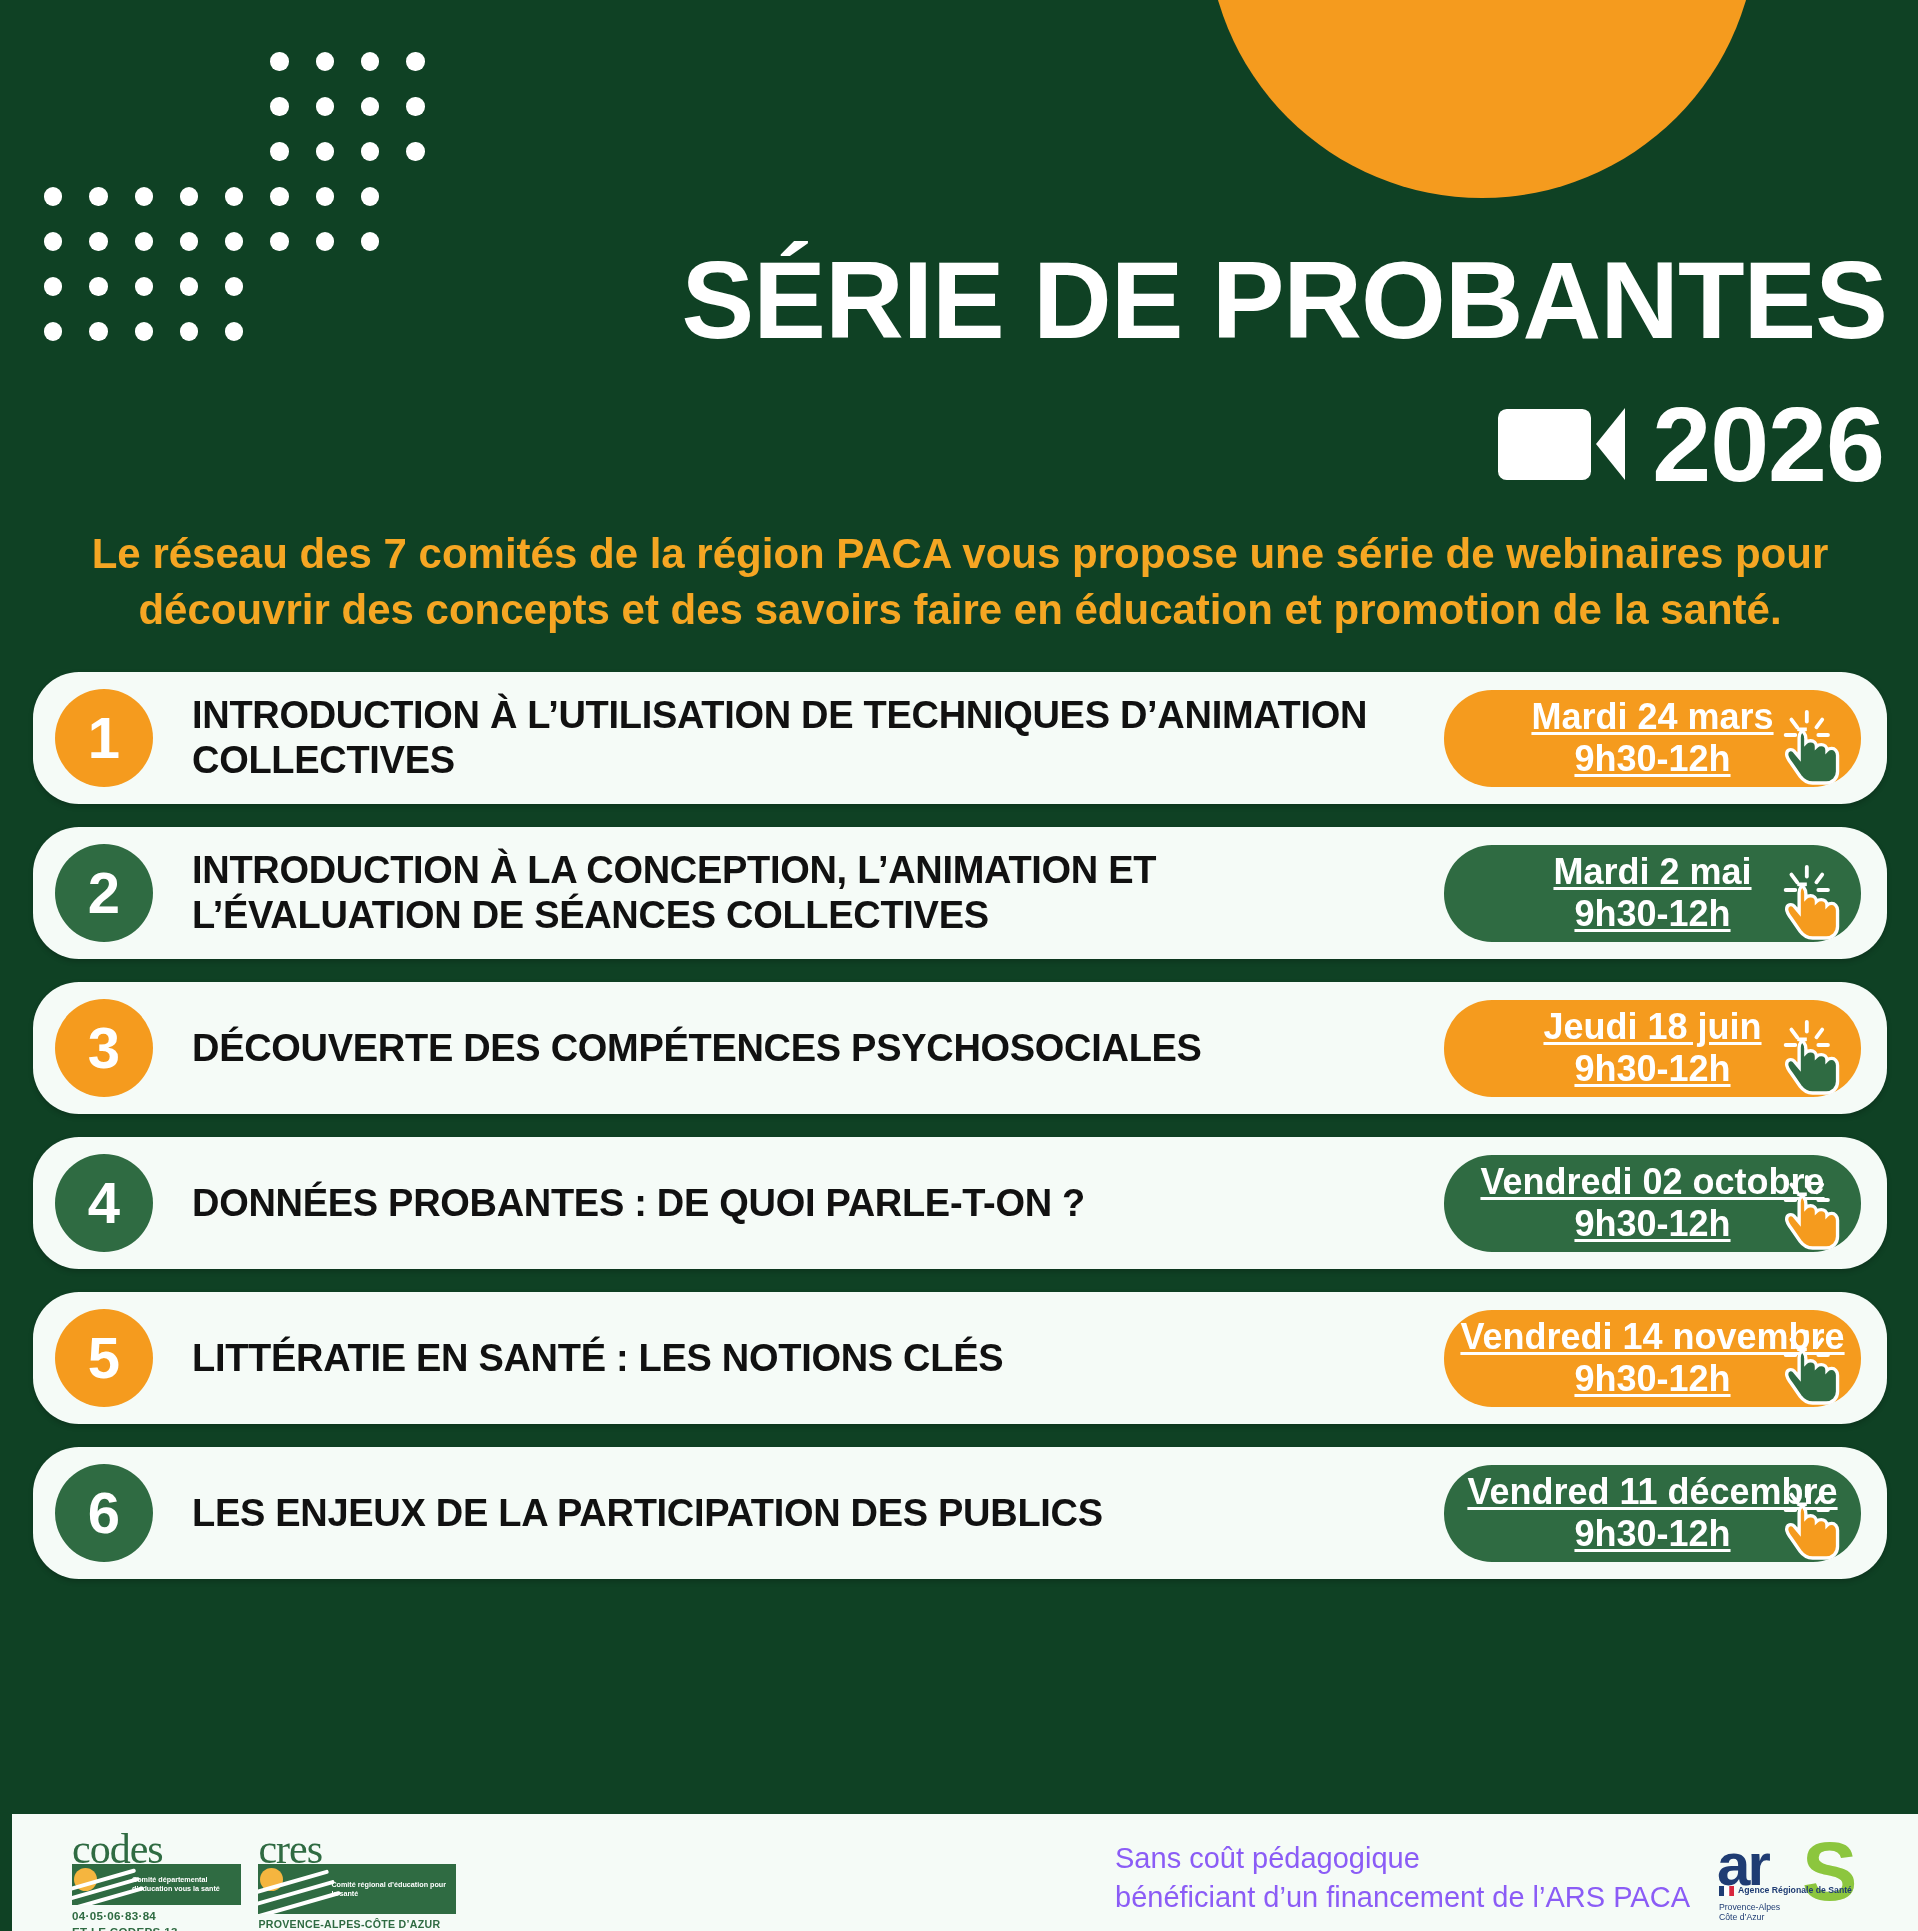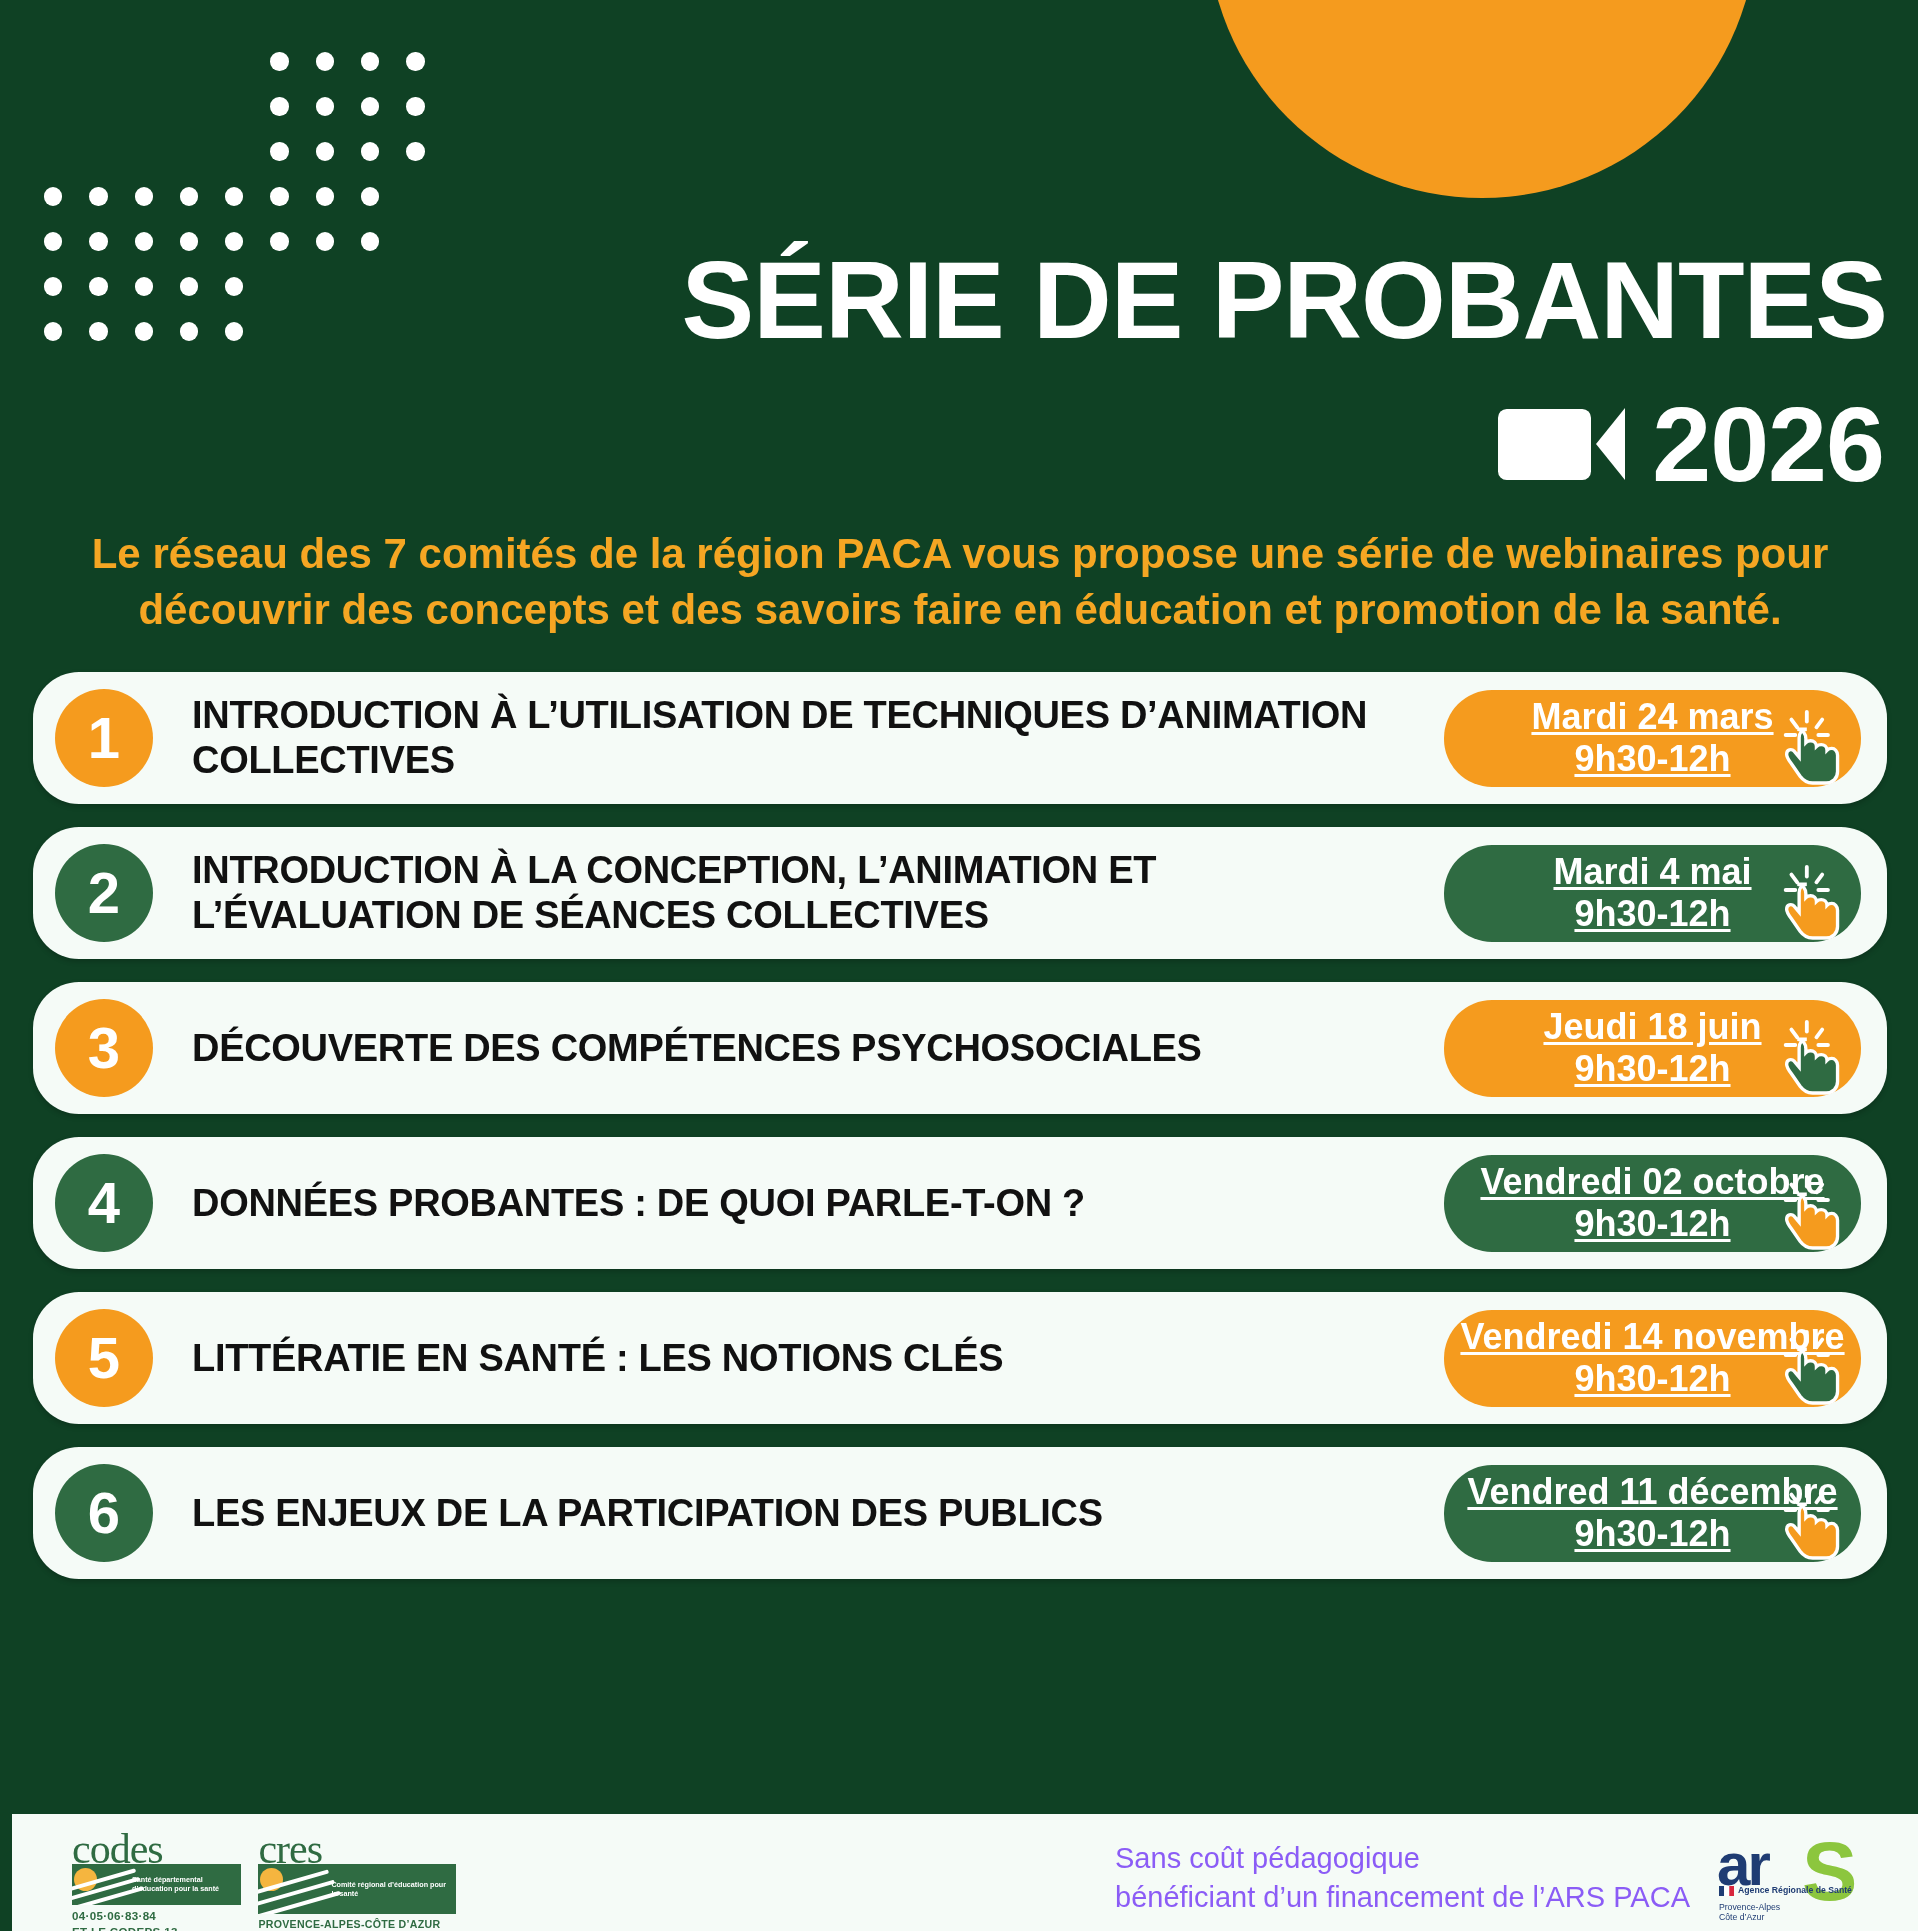--- a/index.html
+++ b/index.html
@@ -240,21 +240,21 @@
               <line x1="52" y1="28" x2="42" y2="28"></line>
             </g>
             <path d="M30 22 c-5 0 -8 4 -8 9 v20 l-5 -6 c-3 -3 -8 -2 -8 3 c0 3 2 6 5 10 l9 13 c3 4 7 7 13 7 h14 c7 0 12 -5 12 -12 v-17 c0 -4 -3 -7 -6 -7 c-3 0 -5 2 -5 2 c0 -4 -3 -6 -6 -6 c-3 0 -5 2 -5 2 c0 -4 -3 -6 -6 -6 c-2 0 -4 1 -5 2 v-4 c0 -5 -3 -10 -9 -10 z" fill="#2F6B42" stroke="#ffffff" stroke-width="3.5"></path>
           </svg>
         </a>
       </div>
       <div class="row">
         <div class="num green">2</div>
         <div class="rowtitle">INTRODUCTION À LA CONCEPTION, L’ANIMATION ET L’ÉVALUATION DE SÉANCES COLLECTIVES</div>
         <a class="datebtn green" href="#">
-          <span class="d1">Mardi 4 mai</span>
+          <span class="d1">Mardi 2 mai</span>
           <span class="d2">9h30-12h</span>
           <svg class="cursor-icon" viewBox="0 0 76 80">
             <g stroke="#ffffff" stroke-width="4" stroke-linecap="round">
               <line x1="30" y1="4" x2="30" y2="14"></line>
               <line x1="14" y1="12" x2="20" y2="20"></line>
               <line x1="46" y1="12" x2="40" y2="20"></line>
               <line x1="8" y1="28" x2="18" y2="28"></line>
               <line x1="52" y1="28" x2="42" y2="28"></line>
             </g>
             <path d="M30 22 c-5 0 -8 4 -8 9 v20 l-5 -6 c-3 -3 -8 -2 -8 3 c0 3 2 6 5 10 l9 13 c3 4 7 7 13 7 h14 c7 0 12 -5 12 -12 v-17 c0 -4 -3 -7 -6 -7 c-3 0 -5 2 -5 2 c0 -4 -3 -6 -6 -6 c-3 0 -5 2 -5 2 c0 -4 -3 -6 -6 -6 c-2 0 -4 1 -5 2 v-4 c0 -5 -3 -10 -9 -10 z" fill="#F59B1E" stroke="#ffffff" stroke-width="3.5"></path>
@@ -341,21 +341,21 @@
 
   <div id="footer-left">
 
     <div class="codes-logo">
       <div class="logo-word">codes</div>
       <div class="logo-block" style="width:169px;">
         <div class="logo-sun"></div>
         <div class="logo-wave" style="left:-5.8px; top:13.5px; width:71px;"></div>
         <div class="logo-wave" style="left:-5.8px; top:23px; width:75px;"></div>
         <div class="logo-wave" style="left:-5.8px; top:33px; width:79px;"></div>
-        <div class="logo-sub" style="left:60px; top:10.6px; width:102px;">Santé départemental d’éducation pour la santé</div>
+        <div class="logo-sub" style="left:60px; top:10.6px; width:102px;">Comité départemental d’éducation vous la santé</div>
       </div>
       <div class="logo-tag">04·05·06·83·84</div>
       <div class="logo-tag" style="margin-top:0;">ET LE CODEPS 13</div>
     </div>
 
     <div class="cres-logo">
       <div class="logo-word">cres</div>
       <div class="logo-block" style="width:198px; height:50px;">
         <div class="logo-sun"></div>
         <div class="logo-wave" style="left:-5.8px; top:15.4px; width:77px;"></div>

